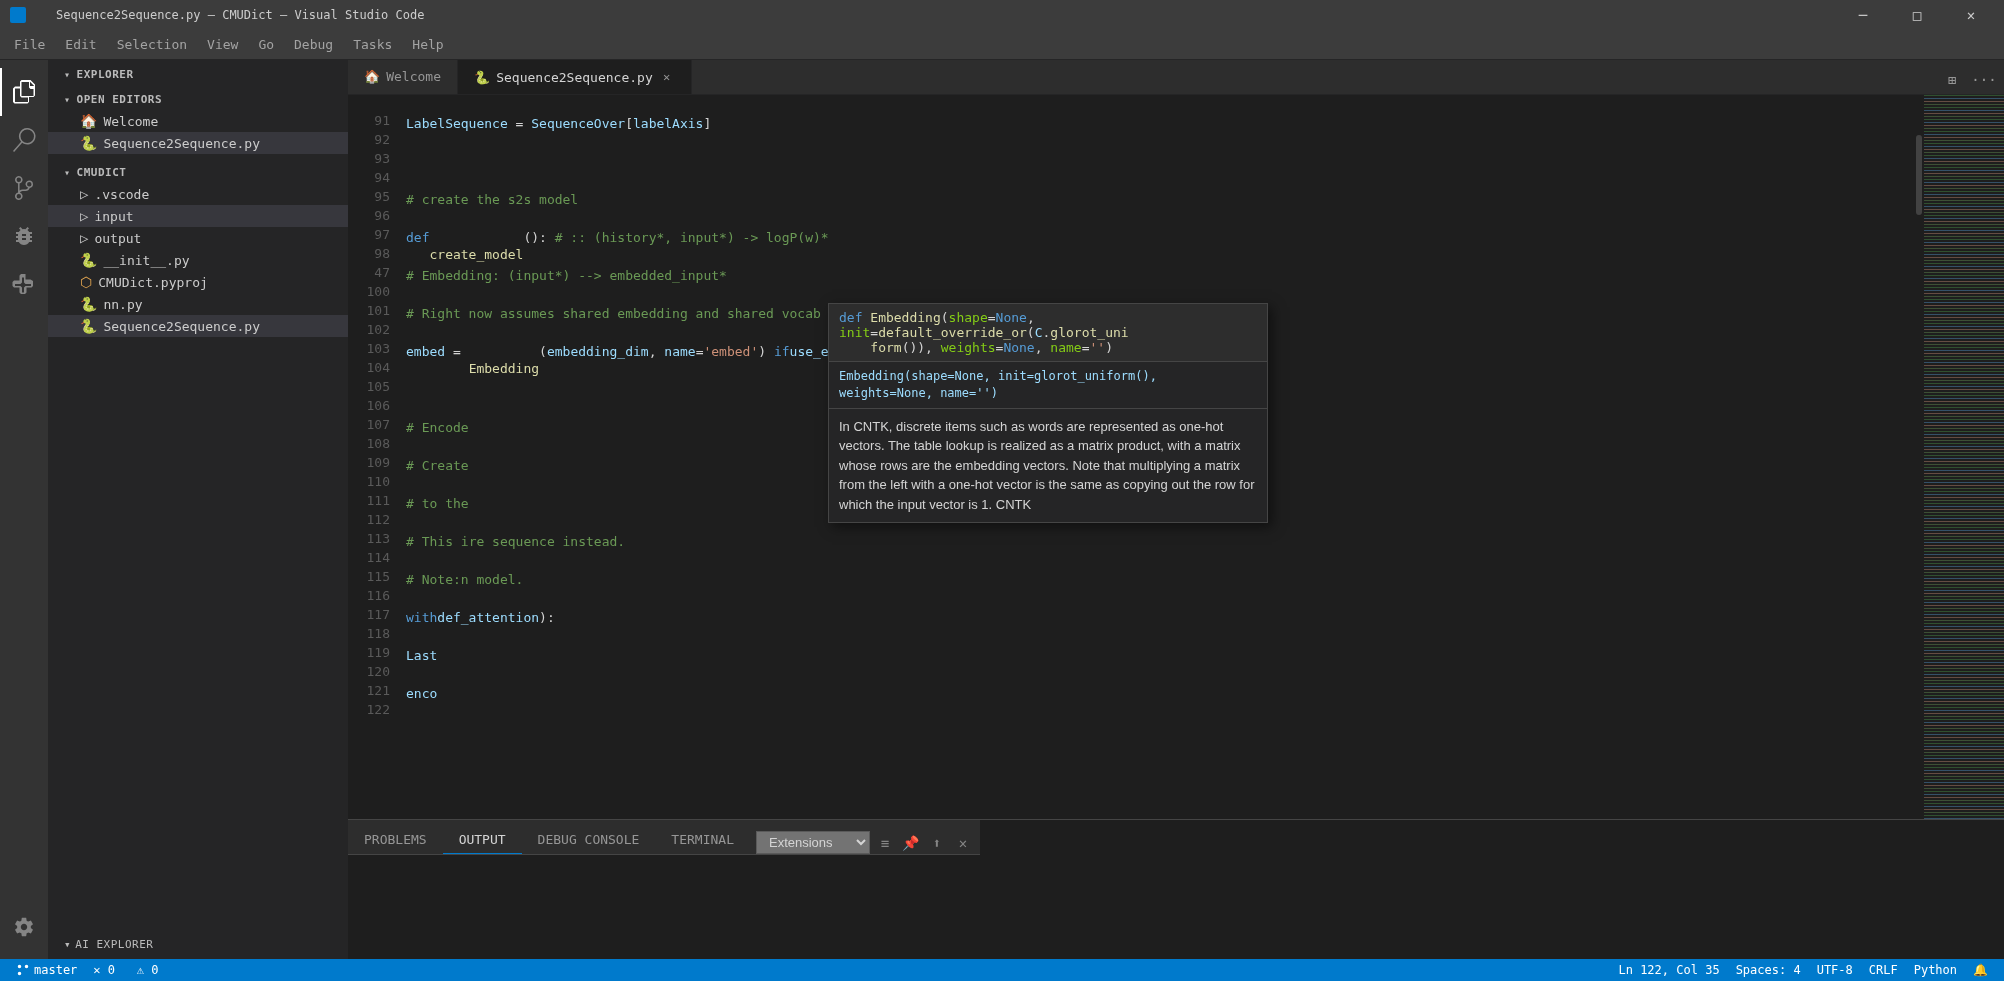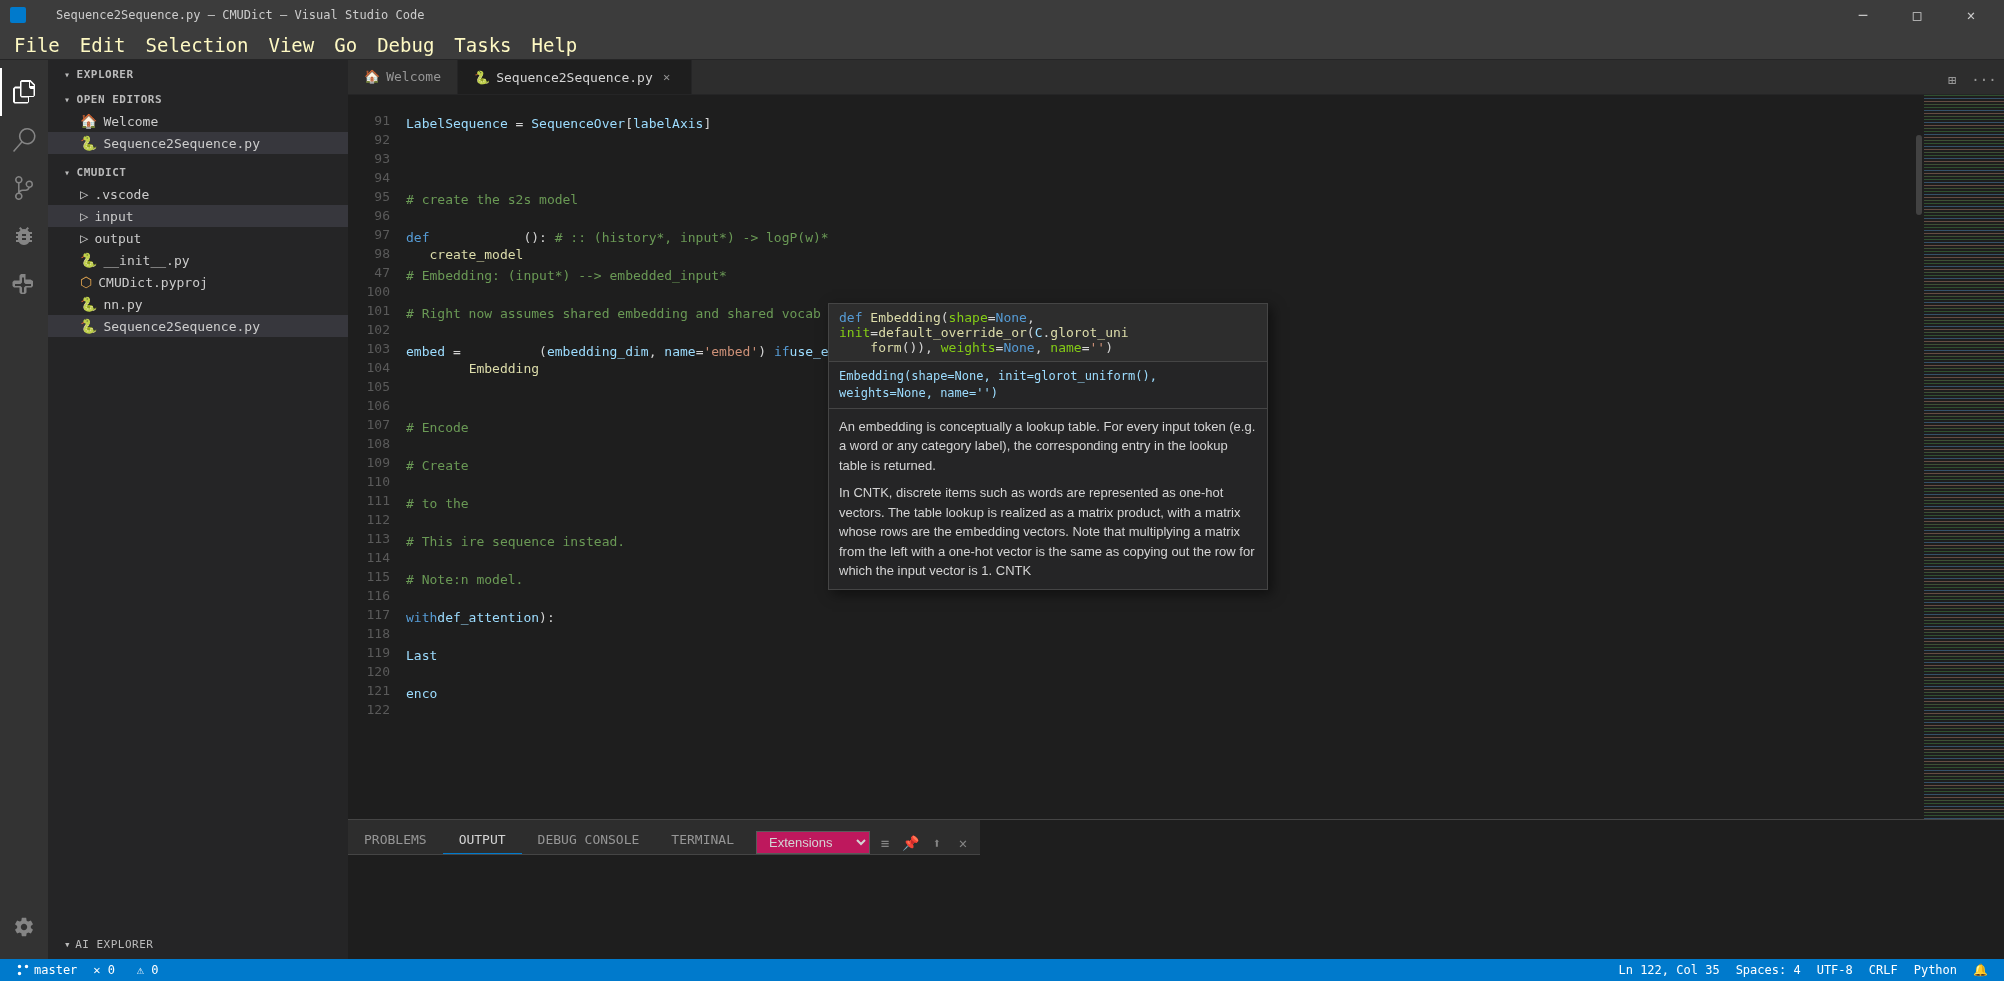--- a/index.html
+++ b/index.html
@@ -53,22 +53,22 @@
       height: 30px;
       background: #3c3c3c;
       display: flex;
       align-items: center;
       padding: 0 4px;
       flex-shrink: 0;
       border-bottom: 1px solid #252526;
     }
     .menu-item {
       padding: 4px 10px;
-      font-size: 19px;
-      color: #fef9c3;
+      font-size: 13px;
+      color: #a3a3a3;
       cursor: pointer;
     }
     
     .main-layout {
       display: flex;
       flex: 1;
       overflow: hidden;
     }
     
     .activity-bar {
@@ -353,21 +353,21 @@
     }
     .scrollbar-thumb {
       width: 6px;
       height: 80px;
       margin: 2px auto;
       background: #424242;
       border-radius: 3px;
       margin-top: 40px;
     }
     .extensions-select {
-      background: #be185d;
+      background: #737373;
       color: #d4d4d4;
       border: 1px solid #5a5a5a;
       padding: 2px 20px 2px 8px;
       font-size: 13px;
       margin-left: auto;
     }
     .btn-small {
       width: 22px;
       height: 22px;
       display: flex;
@@ -601,21 +601,20 @@
         </div>
 
         <div class="tooltip-popup">
           <div class="tooltip-header">
             <span class="kw">def</span> <span class="fn">Embedding</span>(<span class="param">shape</span>=<span class="kw">None</span>, <span class="param">init</span>=<span class="fn">default_override_or</span>(<span class="var">C</span>.<span class="fn">glorot_uni</span><br>&nbsp;&nbsp;&nbsp;&nbsp;<span class="fn">form</span>()), <span class="param">weights</span>=<span class="kw">None</span>, <span class="param">name</span>=<span class="str">''</span>)
           </div>
           <div class="tooltip-sig">
             Embedding(shape=None, init=glorot_uniform(), weights=None, name='')
           </div>
           <div class="tooltip-body">
-            <p>An embedding is conceptually a lookup table. For every input token (e.g. a word or any category label), the corresponding entry in the lookup table is returned.</p>
             <p>In CNTK, discrete items such as words are represented as one-hot vectors. The table lookup is realized as a matrix product, with a matrix whose rows are the embedding vectors. Note that multiplying a matrix from the left with a one-hot vector is the same as copying out the row for which the input vector is 1. CNTK</p>
           </div>
         </div>
 
         <div class="scrollbar-track">
           <div class="scrollbar-thumb"></div>
         </div>
 
         <div class="minimap">
           <div class="minimap-content" style="

